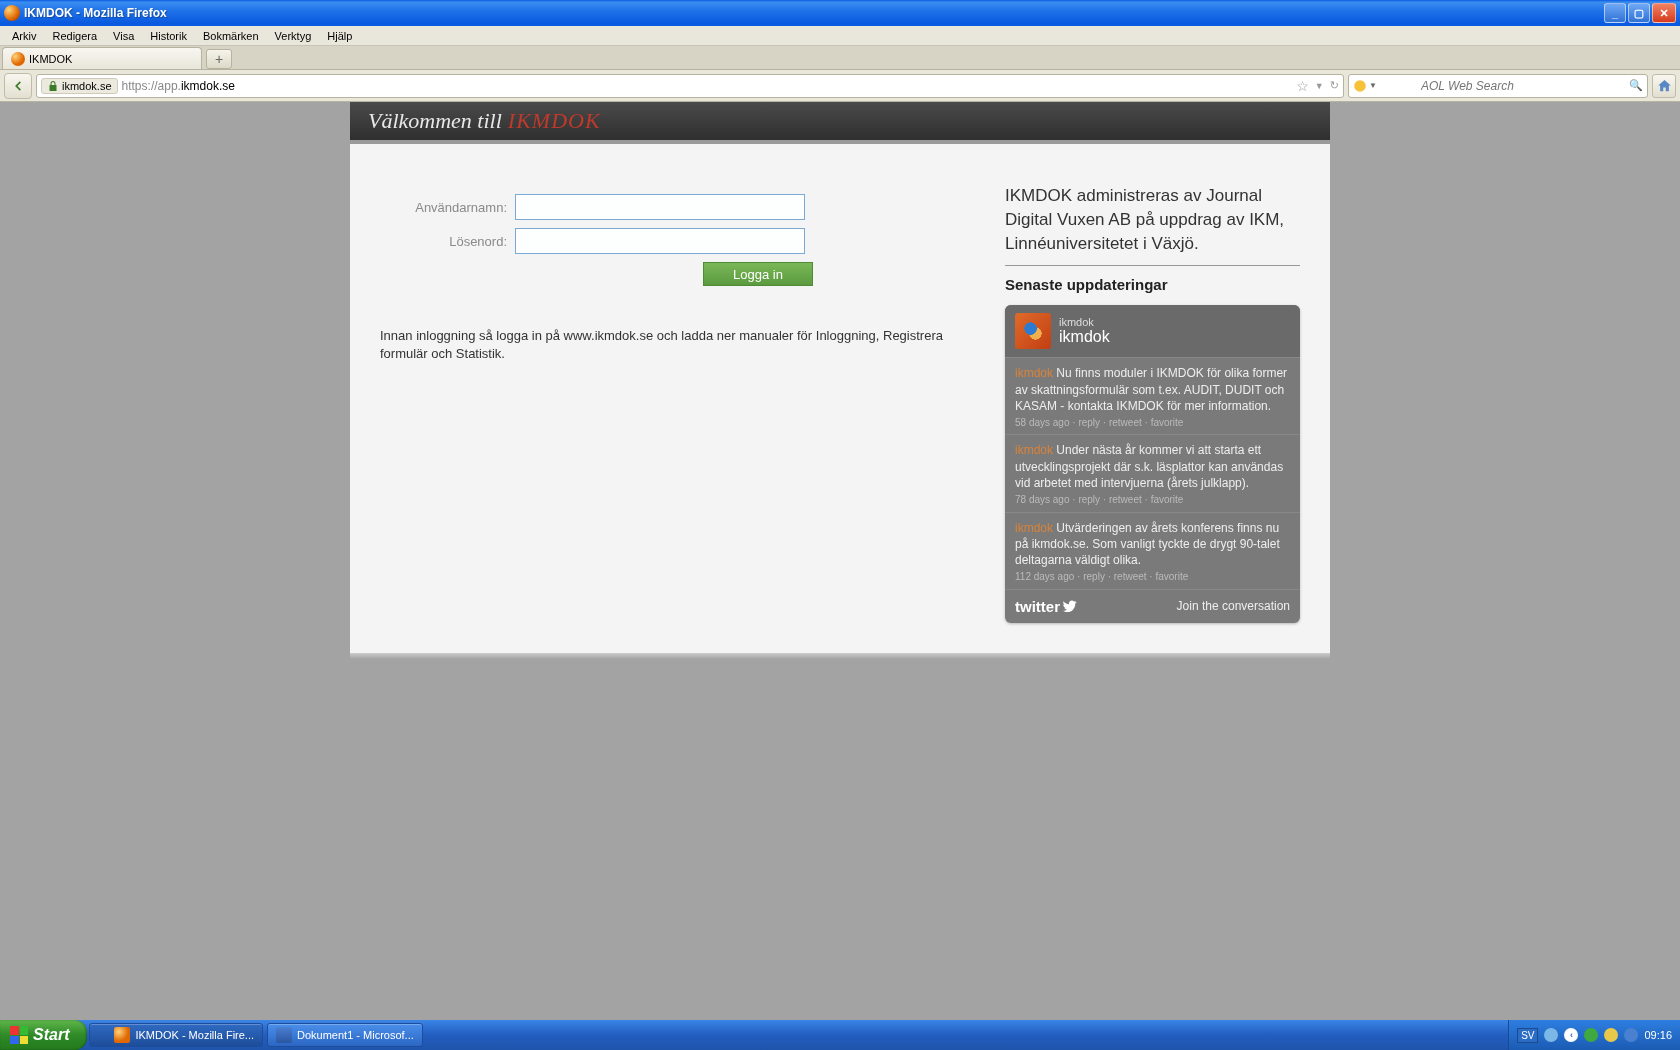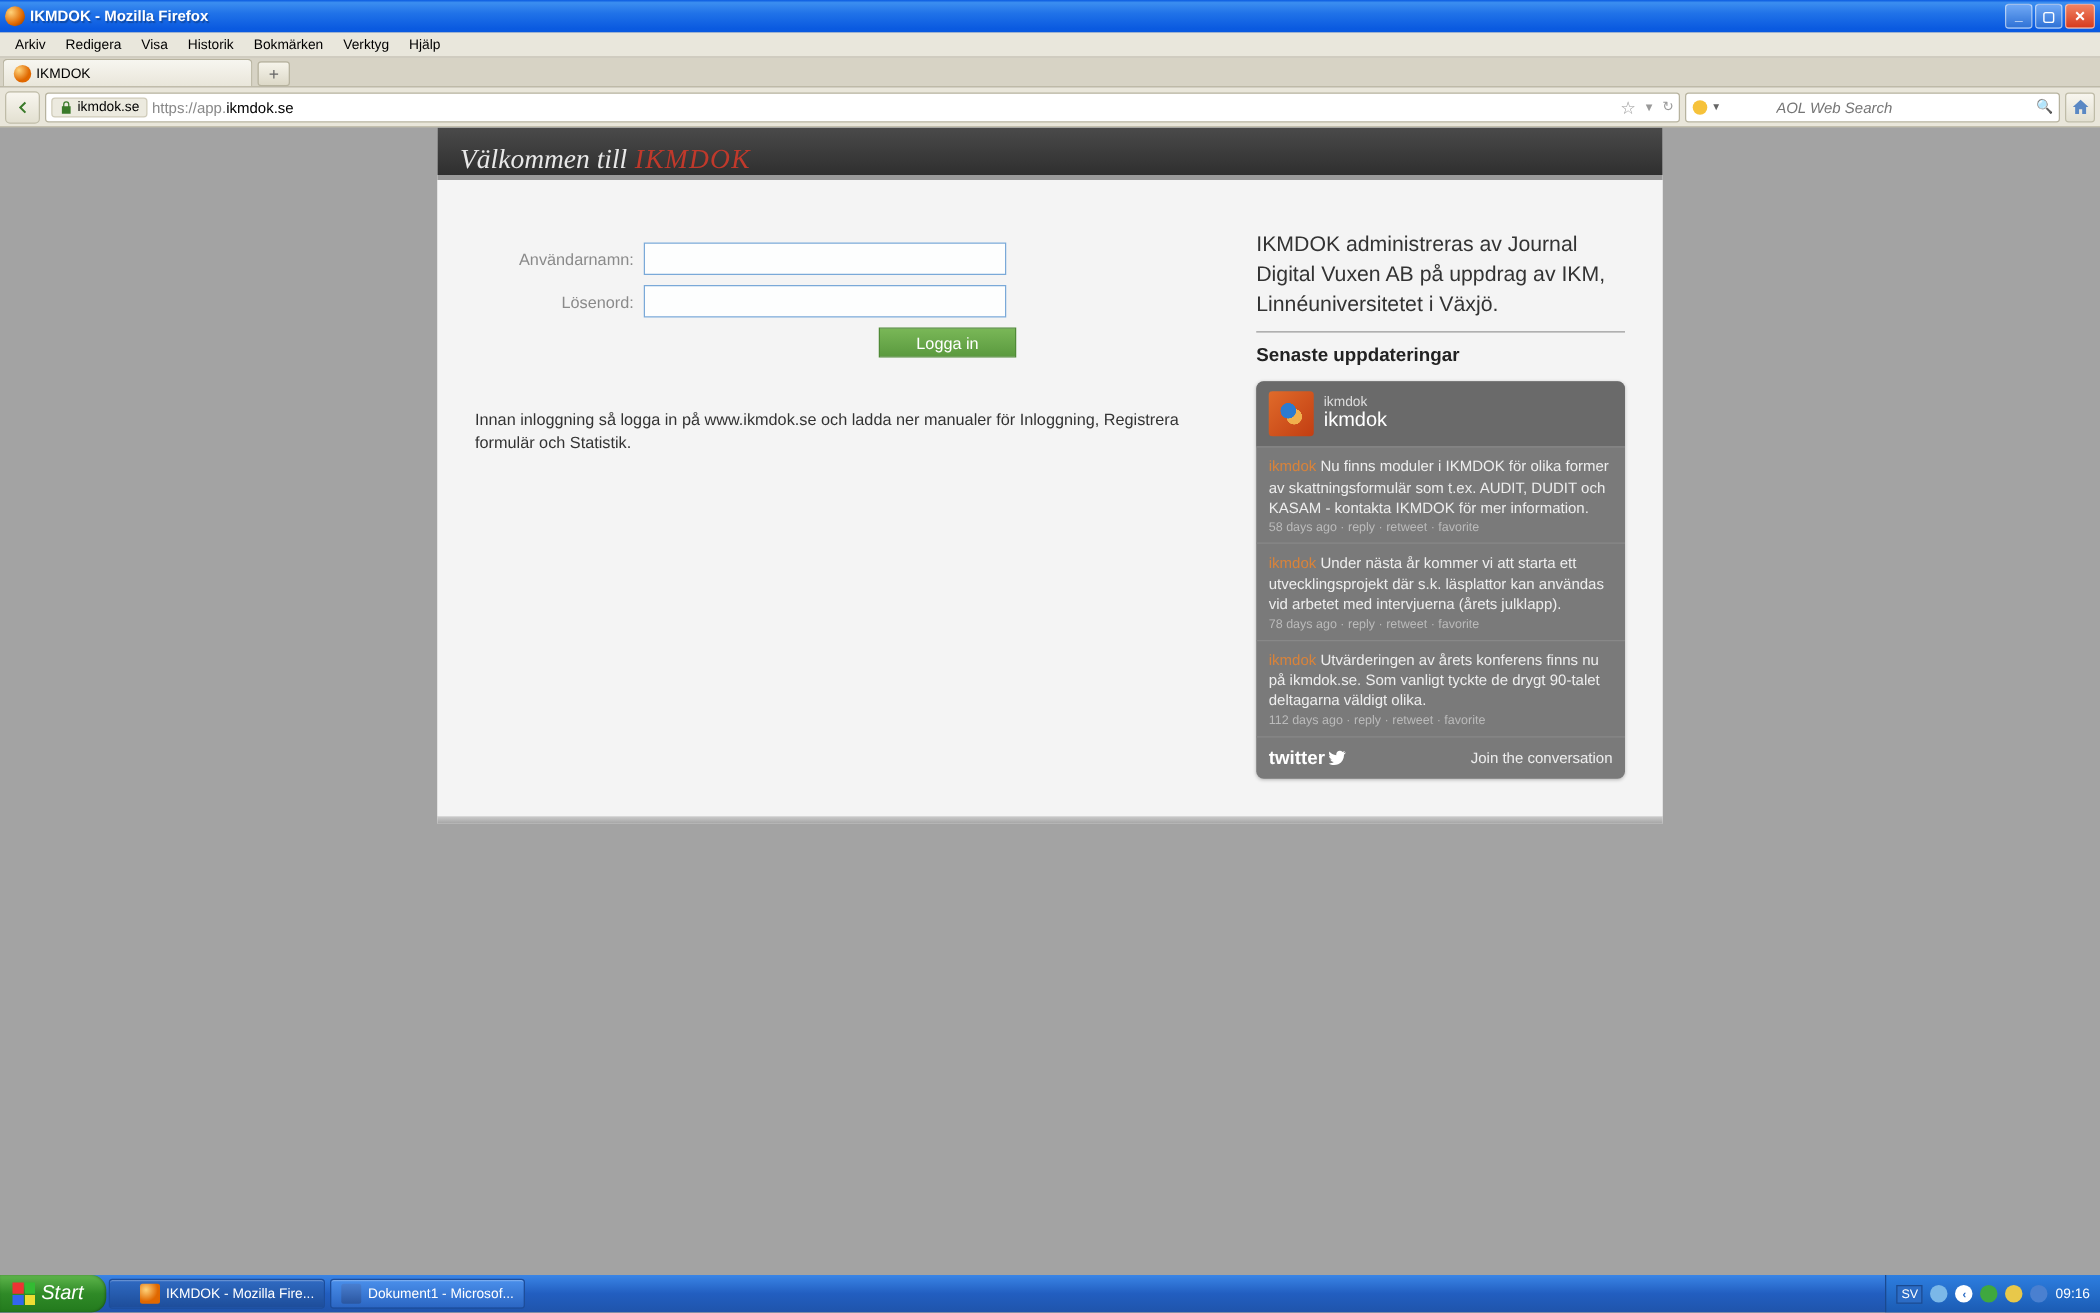--- a/index.html
+++ b/index.html
@@ -152,21 +152,21 @@
 }
 .page-wrap {
   width: 980px;
   margin: 0 auto;
   background:#fff;
 }
 .page-header {
   height:42px;
   background:linear-gradient(#4a4a4a,#2f2f2f);
   border-bottom:4px solid #9a9a9a;
-  display:flex;align-items:flex-end;
+  display:flex;align-items:center;
   padding:0 18px;
   font-family: Georgia, "Times New Roman", serif;
 }
 .page-header .wel {
   color:#e8e8e8;font-style:italic;font-size:22px;
 }
 .page-header .brand {
   color:#c0392b;font-style:italic;font-size:22px;margin-left:6px;letter-spacing:1px;
 }
 .page-body {
@@ -249,21 +249,21 @@
   position:absolute;left:0;right:0;bottom:0;height:30px;
   background:linear-gradient(#3a85e6,#225ec0 50%,#1f54ab);
   display:flex;align-items:center;
   color:#fff;font-size:11px;
 }
 .start-btn{
   height:30px;padding:0 18px 0 10px;
   background:linear-gradient(#5fb64c,#2f8a27 50%,#237a1d);
   border-radius:0 12px 12px 0;
   display:flex;align-items:center;gap:5px;
-  font-style:italic;font-weight:normal;font-size:16px;
+  font-style:italic;font-weight:bold;font-size:16px;
   cursor:pointer;
   box-shadow:inset -1px 0 2px rgba(0,0,0,.3);
 }
 .start-btn .winlogo{
   width:18px;height:18px;display:grid;grid-template-columns:1fr 1fr;grid-template-rows:1fr 1fr;gap:1px;
 }
 .start-btn .winlogo span:nth-child(1){background:#e33;}
 .start-btn .winlogo span:nth-child(2){background:#3b3;}
 .start-btn .winlogo span:nth-child(3){background:#36e;}
 .start-btn .winlogo span:nth-child(4){background:#ed3;}

